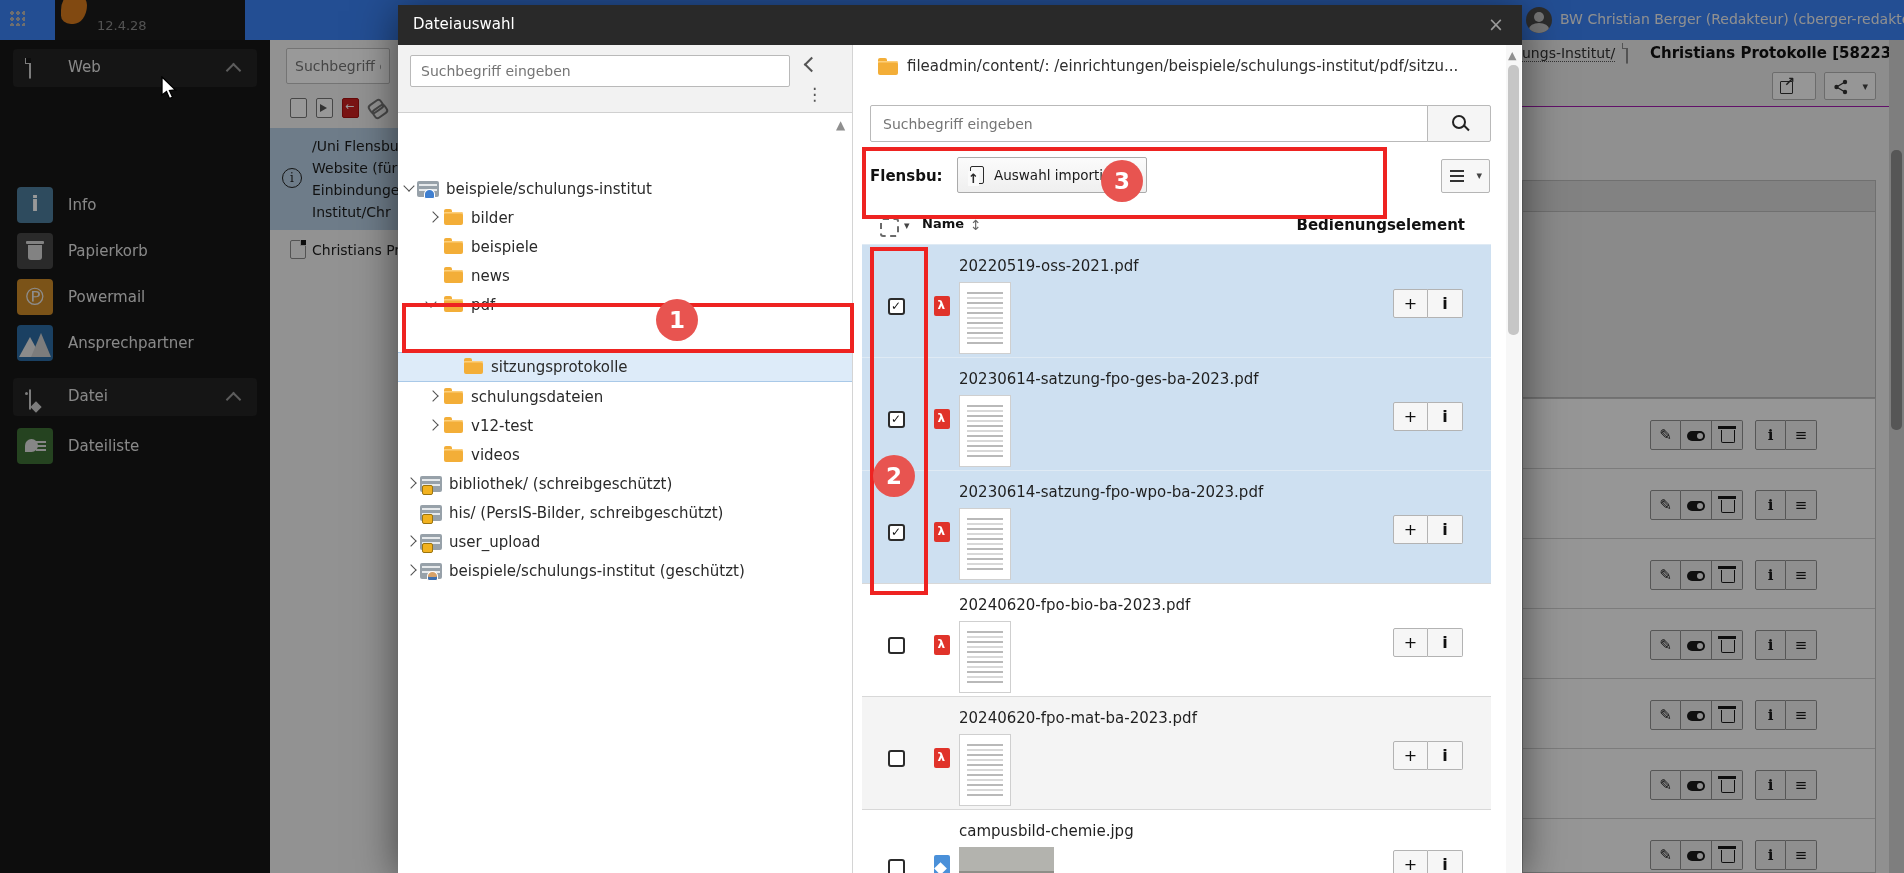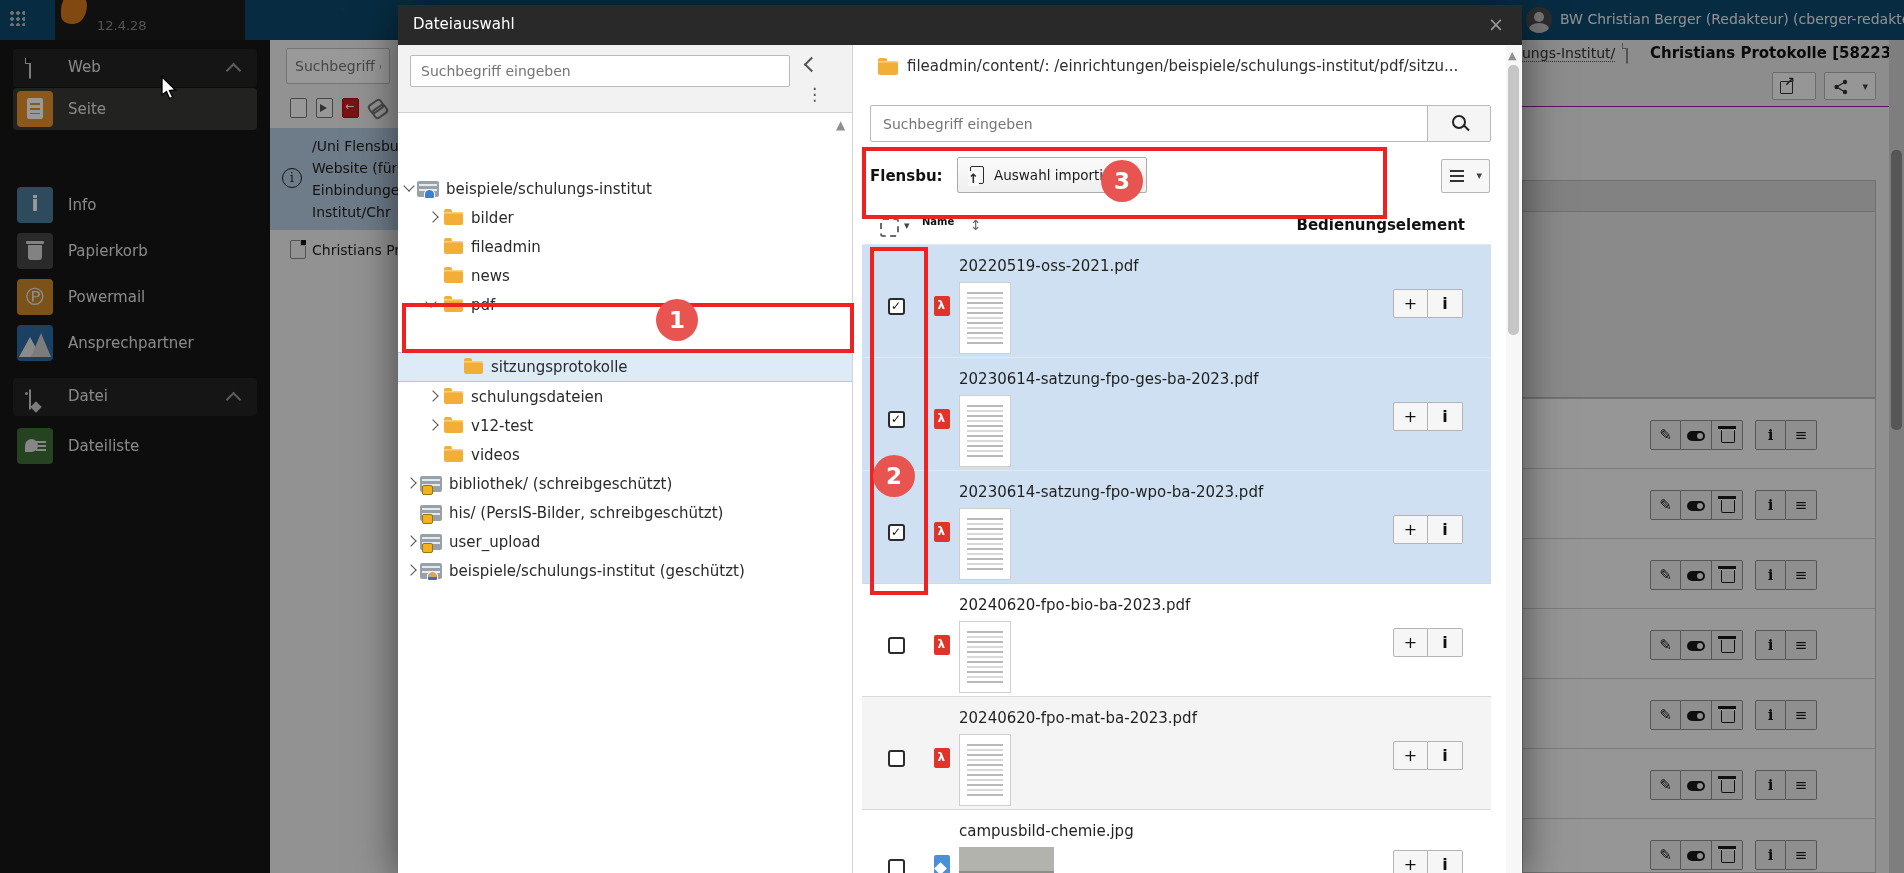--- a/index.html
+++ b/index.html
@@ -1,20 +1,20 @@
 <!DOCTYPE html>
 <html><head>
 <meta charset="utf-8">
 <style>
   html,body{margin:0;padding:0;background:#000;}
   .screen{position:relative;width:1904px;height:873px;overflow:hidden;
     font-family:"DejaVu Sans","Liberation Sans",sans-serif;background:#0a0a0a;}
 
   
-  .topbar{position:absolute;left:0;top:0;width:1904px;height:40px;background:#0c4a6e;z-index:1;}
+  .topbar{position:absolute;left:0;top:0;width:1904px;height:40px;background:#3b82f6;z-index:1;}
   .grid-icon{position:absolute;left:9px;top:10px;width:16px;height:16px;
     background-image:radial-gradient(circle,#b9b9b9 1.6px,transparent 1.8px);background-size:6px 6px;}
   .logoblock{position:absolute;left:55px;top:0;width:190px;height:40px;background:#1c1c1c;}
   .t3mark{position:absolute;left:6px;top:-6px;width:26px;height:30px;background:#d77a1d;
     border-radius:46% 54% 58% 42%/60% 40% 70% 30%;}
   .t3ver{position:absolute;left:42px;top:18px;color:#8b8b8b;font-size:13px;}
   .avatar{position:absolute;left:1526px;top:7px;width:26px;height:26px;border-radius:50%;background:#4c4c4c;overflow:hidden;}
   .avatar::before{content:"";position:absolute;left:8px;top:5px;width:10px;height:10px;border-radius:50%;background:#c7c7c7;}
   .avatar::after{content:"";position:absolute;left:3px;top:16px;width:20px;height:12px;border-radius:50% 50% 0 0;background:#c7c7c7;}
   .username{position:absolute;left:1560px;top:11px;width:344px;color:#f0f0f0;font-size:14px;white-space:nowrap;overflow:hidden;}
@@ -150,21 +150,21 @@
     border:1px solid #ababab;border-radius:2px;font-size:13.5px;color:#1a1a1a;font-family:inherit;}
   .import-ic{position:absolute;left:12px;top:8px;width:12px;height:16px;border:1.7px solid #2a2a2a;border-radius:2px;}
   .import-ic::before{content:"↑";position:absolute;left:-3px;top:4px;font-size:13px;font-weight:bold;color:#2a2a2a;background:#fafafa;}
   .viewmode-btn{position:absolute;left:579px;top:114px;width:49px;height:34px;background:#f7f7f7;border:1px solid #b5b5b5;border-radius:2px;box-sizing:border-box;}
   .vm-lines{position:absolute;left:8px;top:10px;width:14px;height:12px;
     background:repeating-linear-gradient(#333 0 2px,transparent 2px 5px);}
   .vm-caret{position:absolute;right:7px;top:9px;color:#444;font-size:11px;}
   .ftable-head{position:absolute;left:0;top:167px;width:629px;height:32px;background:#fff;border-bottom:1px solid #8a8a8a;}
   .head-cb{position:absolute;left:18px;top:6px;width:15px;height:15px;border:2px dashed #6a6a6a;border-radius:3px;background:#fff;}
   .head-caret{position:absolute;left:42px;top:7px;color:#444;font-size:11px;}
-  .col-name{position:absolute;left:60px;top:4px;font-size:10px;font-weight:bold;color:#111;}
+  .col-name{position:absolute;left:60px;top:4px;font-size:13px;font-weight:bold;color:#111;}
   .sort-ic{position:absolute;left:108px;top:5px;color:#666;font-size:14px;}
   .col-control{position:absolute;right:26px;top:4px;font-size:15px;font-weight:bold;color:#111;}
   .frow{position:absolute;left:0;width:629px;height:113px;overflow:hidden;}
   .frow.sel{background:#cee0f1;border-top:1px solid #dfeaf4;}
   .frow.w1{background:#fff;border-top:1px solid #d8d8d8;}
   .frow.w2{background:#f4f4f4;border-top:1px solid #d8d8d8;}
   .cb{position:absolute;width:17px;height:17px;border:2px solid #2b2b2b;border-radius:3px;background:#fff;box-sizing:border-box;}
   .cb.checked::after{content:"✓";position:absolute;left:1px;top:-1px;font-size:12px;font-weight:bold;color:#111;}
   .ic-pdf{position:absolute;width:16px;height:20px;background:#e0332a;border-radius:2px;}
   .ic-pdf::before{content:"λ";position:absolute;left:3.5px;top:2px;color:#fff;font-size:12px;font-weight:bold;}
@@ -206,24 +206,20 @@
     <div class="avatar"></div>
     <div class="username">BW Christian Berger (Redakteur) (cberger-redakteur</div>
   </div>
 
   <div class="sidebar">
     <div class="mgroup" style="top:9px">
       <span class="gicon doc-outline"></span>
       <span class="mlabel" style="top:9px">Web</span>
       <span class="chev-up"></span>
     </div>
-    <div class="mitem active" style="top:48px">
-      <span class="micon icon-seite"></span>
-      <span class="mlabel">Seite</span>
-    </div>
     <div class="mitem" style="top:144px">
       <span class="micon icon-info">i</span>
       <span class="mlabel">Info</span>
     </div>
     <div class="mitem" style="top:190px">
       <span class="micon icon-trash"></span>
       <span class="mlabel">Papierkorb</span>
     </div>
     <div class="mitem" style="top:236px">
       <span class="micon icon-pmail">℗</span>
@@ -410,21 +406,21 @@
         <span class="ic-storage user" style="left:19px"></span>
         <span class="tlabel" style="left:48px">beispiele/schulungs-institut</span>
       </div>
       <div class="trow" style="top:159px">
         <span class="chev right" style="left:31px"></span>
         <span class="ic-folder" style="left:46px"></span>
         <span class="tlabel" style="left:73px">bilder</span>
       </div>
       <div class="trow" style="top:188px">
         <span class="ic-folder" style="left:46px"></span>
-        <span class="tlabel" style="left:73px">fileadmin</span>
+        <span class="tlabel" style="left:73px">beispiele</span>
       </div>
       <div class="trow" style="top:217px">
         <span class="ic-folder" style="left:46px"></span>
         <span class="tlabel" style="left:73px">news</span>
       </div>
       <div class="trow" style="top:246px">
         <span class="chev down" style="left:29px"></span>
         <span class="ic-folder" style="left:46px"></span>
         <span class="tlabel" style="left:73px">pdf</span>
       </div>

